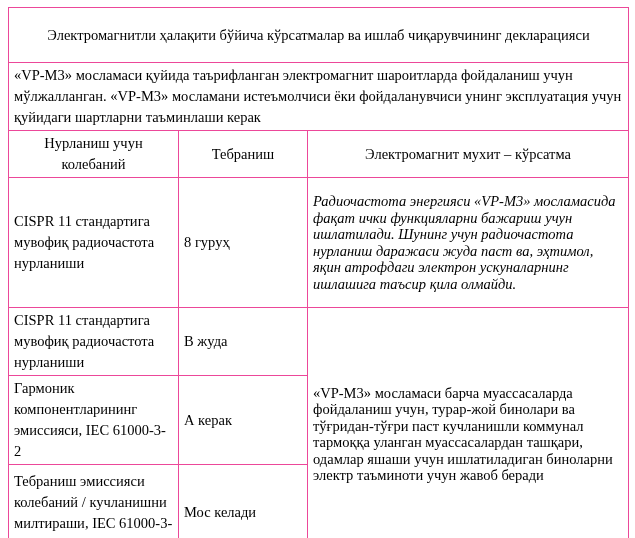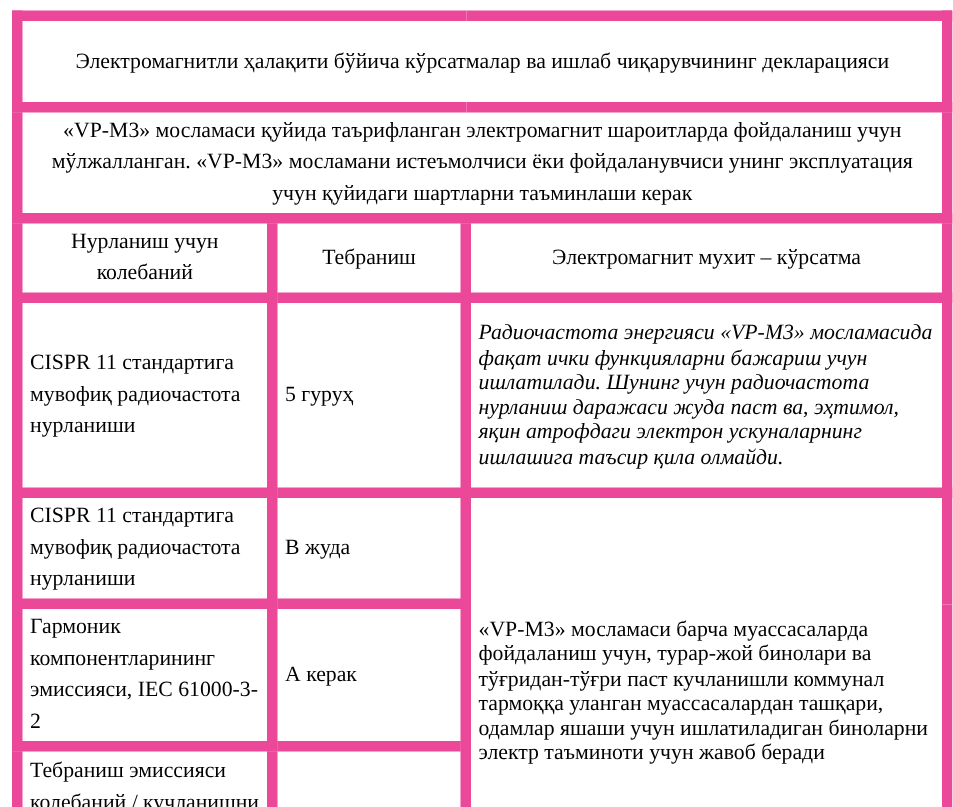--- a/index.html
+++ b/index.html
@@ -16,21 +16,21 @@
   }
   table.emc {
     position: absolute;
     left: 8px;
     top: 7px;
     width: 620px;
     border-collapse: collapse;
     table-layout: fixed;
   }
   table.emc td, table.emc th {
-    border: 7px solid #ec4899;
+    border: 1px solid #ec4899;
     font-size: 14.5px;
     font-weight: normal;
     vertical-align: middle;
     padding: 2px 5px;
     overflow: hidden;
     word-wrap: break-word;
   }
   col.c1 { width: 170px; }
   col.c2 { width: 129px; }
   col.c3 { width: 321px; }
@@ -39,21 +39,20 @@
     height: 50px;
     font-weight: bold;
     font-size: 15px;
     text-align: center;
     vertical-align: top;
     padding-top: 6px;
     line-height: 20px;
   }
   td.intro-cell {
     height: 59px;
-    text-align: center;
     line-height: 21px;
   }
   th.hdr {
     height: 34px;
     text-align: center;
     line-height: 21px;
   }
   td.test-cell {
     line-height: 21px;
     padding-left: 6px;
@@ -94,21 +93,21 @@
     <tr>
       <td colspan="3" class="intro-cell">«VP-M3» мосламаси қуйида таърифланган электромагнит шароитларда фойдаланиш учун мўлжалланган. «VP-M3» мосламани истеъмолчиси ёки фойдаланувчиси унинг эксплуатация учун қуйидаги шартларни таъминлаши керак</td>
     </tr>
     <tr>
       <th class="hdr">Нурланиш учун колебаний</th>
       <th class="hdr">Тебраниш</th>
       <th class="hdr">Электромагнит мухит – кўрсатма</th>
     </tr>
     <tr class="r-data1">
       <td class="test-cell">CISPR 11 стандартига мувофиқ радиочастота нурланиши</td>
-      <td class="compliance-cell">5 гуруҳ</td>
+      <td class="compliance-cell">8 гуруҳ</td>
       <td class="guidance-top-cell">Радиочастота энергияси «VP-M3» мосламасида фақат ички функцияларни бажариш учун ишлатилади. Шунинг учун радиочастота нурланиш даражаси жуда паст ва, эҳтимол, яқин атрофдаги электрон ускуналарнинг ишлашига таъсир қила олмайди.</td>
     </tr>
     <tr class="r-data2">
       <td class="test-cell">CISPR 11 стандартига мувофиқ радиочастота нурланиши</td>
       <td class="compliance-cell">В жуда</td>
       <td rowspan="3" class="guidance-merged-cell">«VP-M3» мосламаси барча муассасаларда фойдаланиш учун, турар-жой бинолари ва тўғридан-тўғри паст кучланишли коммунал тармоққа уланган муассасалардан ташқари, одамлар яшаши учун ишлатиладиган биноларни электр таъминоти учун жавоб беради</td>
     </tr>
     <tr class="r-data3">
       <td class="test-cell">Гармоник компонентларининг эмиссияси, IEC 61000-3-2</td>
       <td class="compliance-cell">А керак</td>

